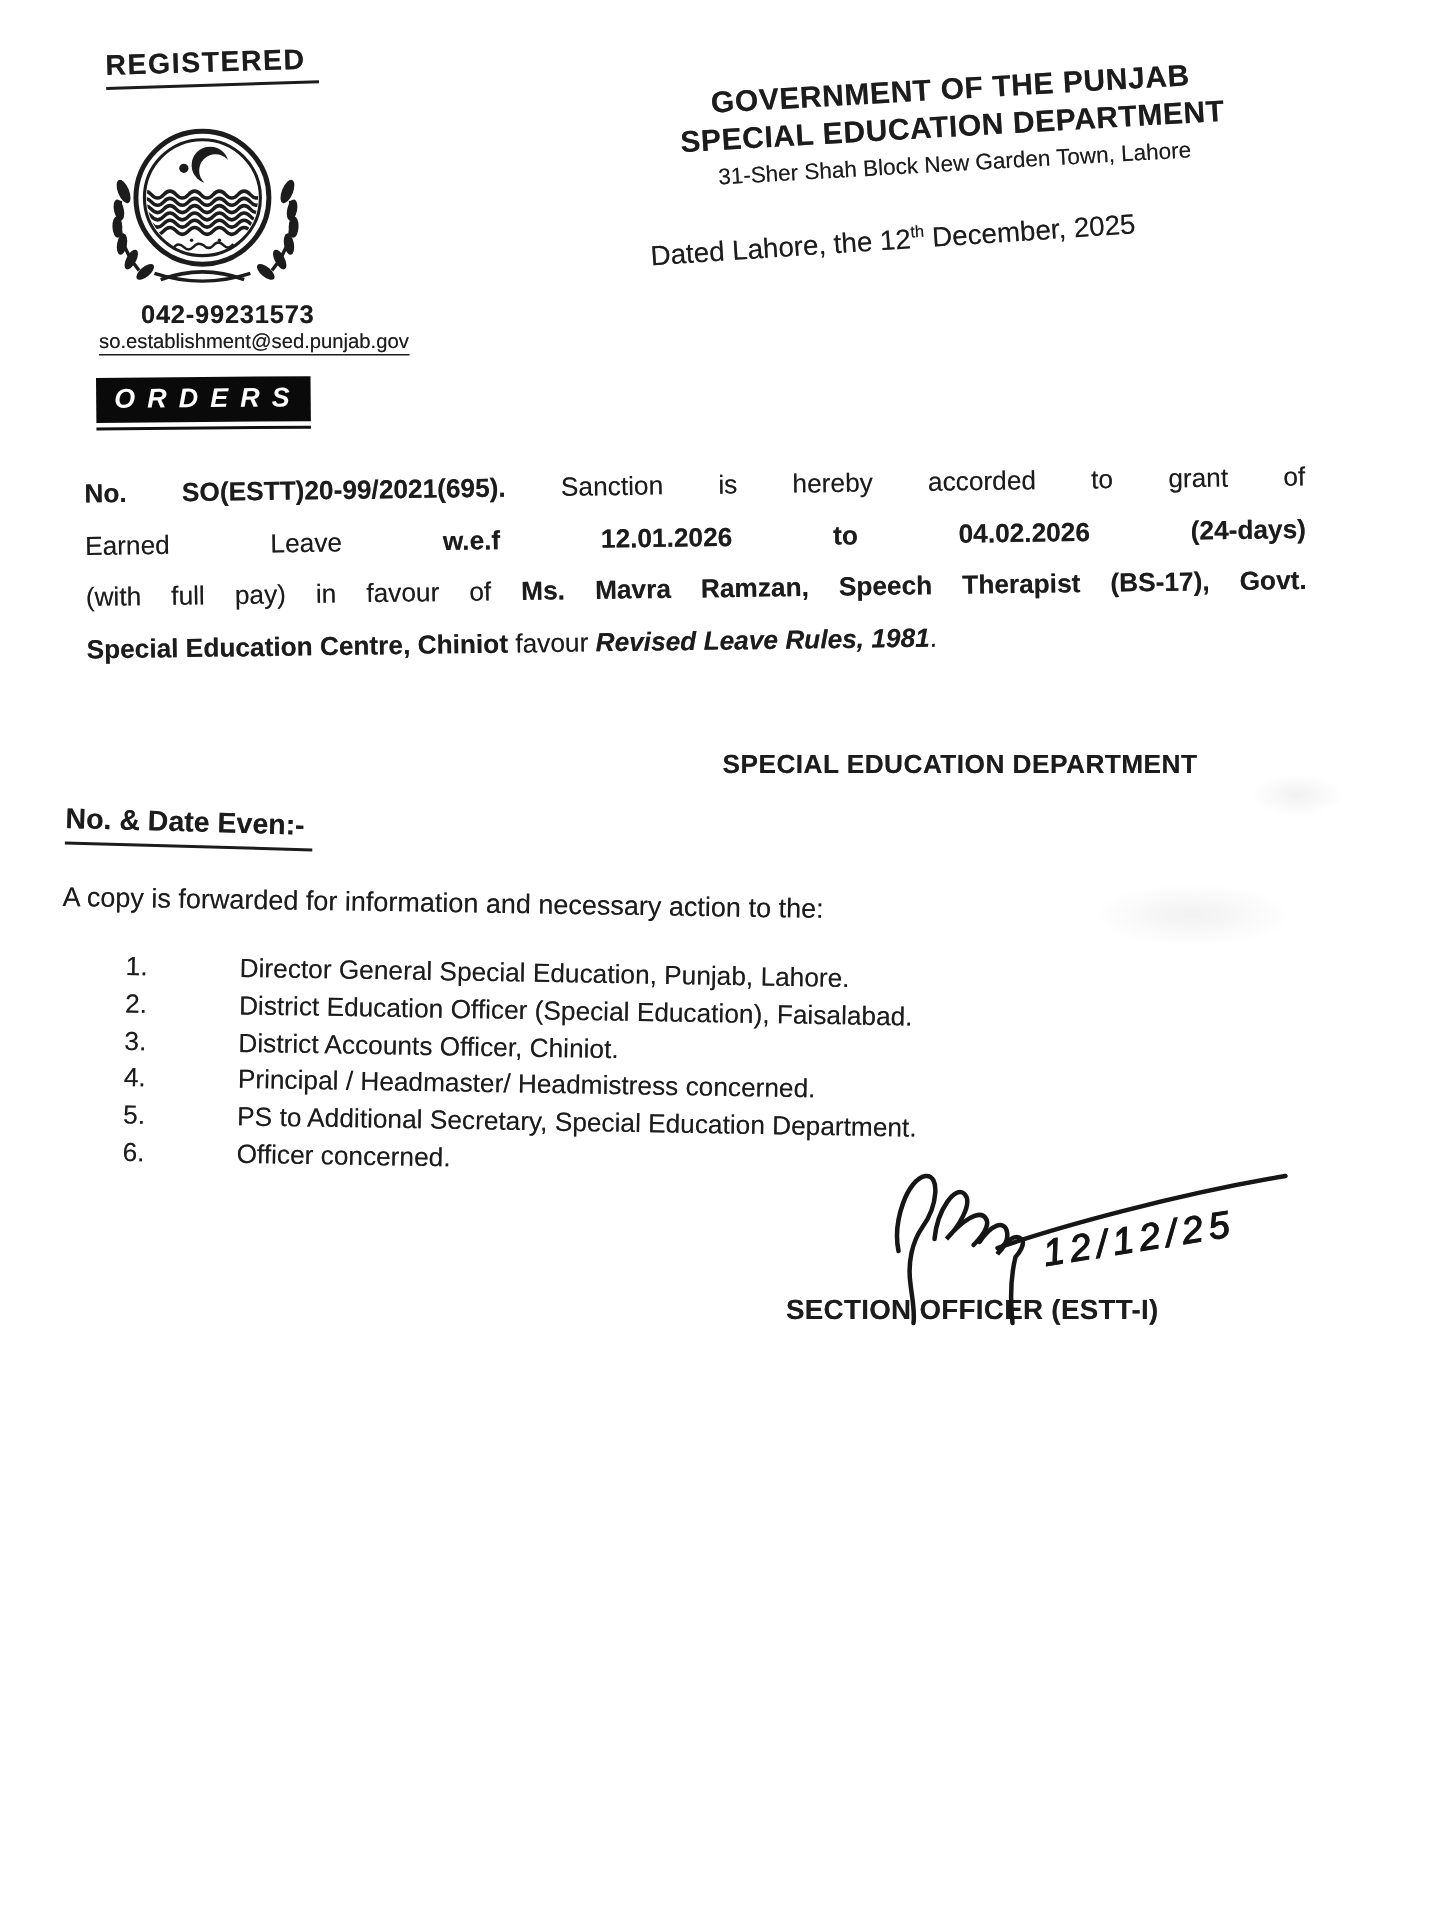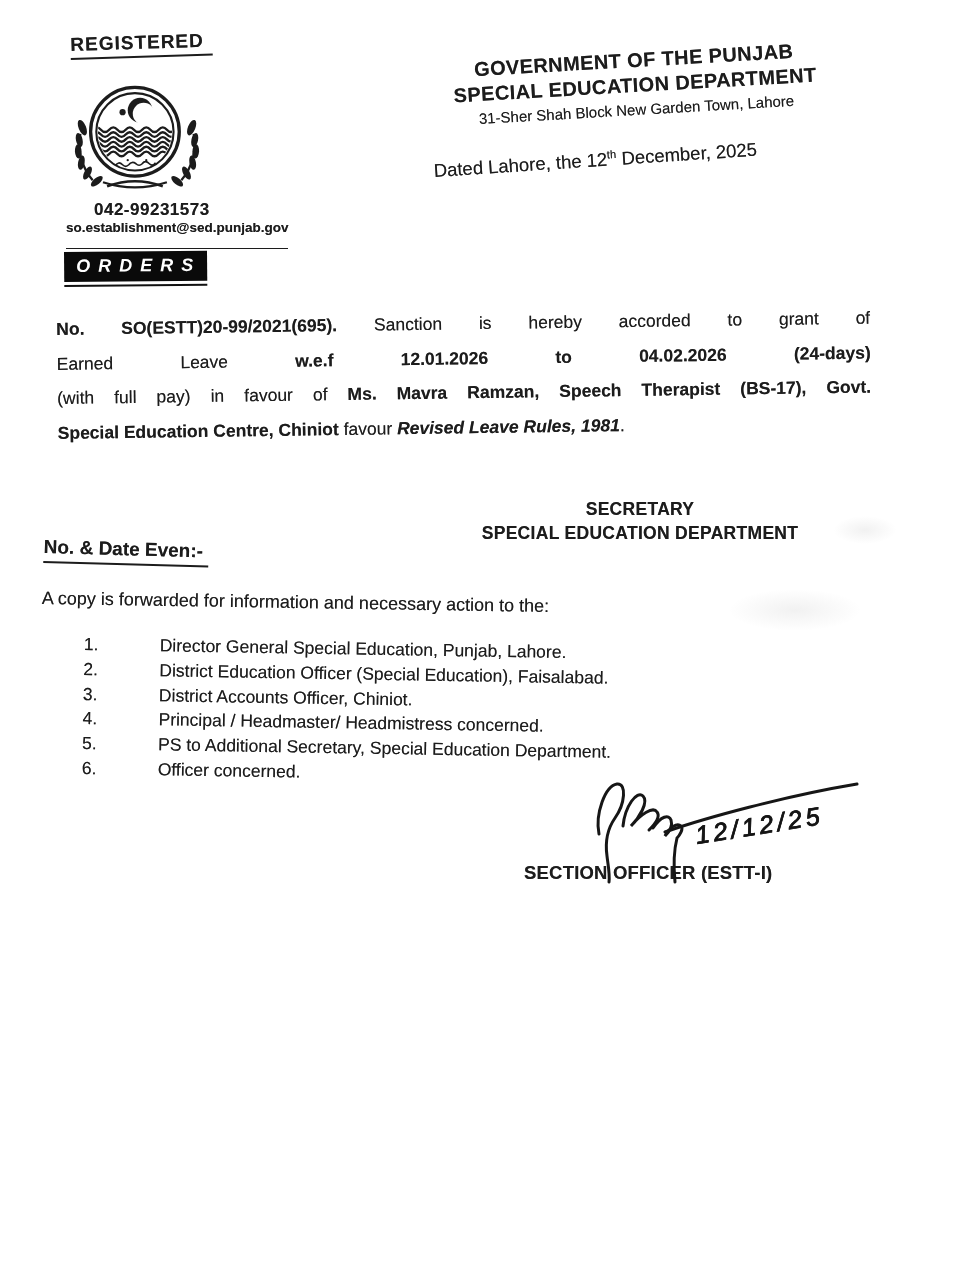--- a/index.html
+++ b/index.html
@@ -17,22 +17,22 @@
 
   
   .registered{
     left:70px;top:34px;
     font-size:19px;font-weight:700;letter-spacing:1px;
     border-bottom:2.5px solid #1c1c1c;padding:0 8px 2px 0;
     transform:rotate(-1.8deg);transform-origin:left top;
   }
   .crest{left:70px;top:84px;width:134px;height:110px;}
   .phone{left:66px;top:200px;font-size:17px;font-weight:700;letter-spacing:0.5px;margin-left:28px;}
-  .email{left:66px;top:220px;font-size:13.5px;font-weight:700;
-    border-bottom:1.5px solid #1c1c1c;padding-bottom:13px;}
+  .email{left:66px;top:220px;font-size:13.5px;font-weight:400;
+    border-bottom:1.5px solid #1c1c1c;padding-bottom:1px;}
 
   
   .letterhead{
     left:382px;top:48px;width:506px;text-align:center;
     transform:rotate(-3.3deg);
   }
   .lh1,.lh2{font-size:20px;font-weight:700;letter-spacing:0.4px;line-height:25px;}
   .lh3{font-size:15px;line-height:21px;margin-top:1px;}
 
   .dated{
@@ -176,21 +176,20 @@
   </div>
 
   <div class="abs order-para">
     <div class="jline"><span class="b">No. SO(ESTT)20-99/2021(695).</span> <span>Sanction is hereby accorded to grant of</span></div>
     <div class="jline"><span>Earned Leave</span> <span class="b">w.e.f 12.01.2026 to 04.02.2026 (24-days)</span></div>
     <div class="jline"><span>(with full pay) in favour of</span> <span class="b">Ms. Mavra Ramzan, Speech Therapist (BS-17), Govt.</span></div>
     <div><span class="b">Special Education Centre, Chiniot</span> <span>favour</span> <span class="bi">Revised Leave Rules, 1981</span><span>.</span></div>
   </div>
 
   <div class="abs signatory">
-    <div>SECRETARY</div>
     <div>SPECIAL EDUCATION DEPARTMENT</div>
   </div>
 
   <div class="abs ref-label">No. &amp; Date Even:-</div>
 
   <div class="abs forward-note">A copy is forwarded for information and necessary action to the:</div>
 
   <div class="abs dist-list">
     <div class="dist-row">
       <span class="dist-num">1.</span>

